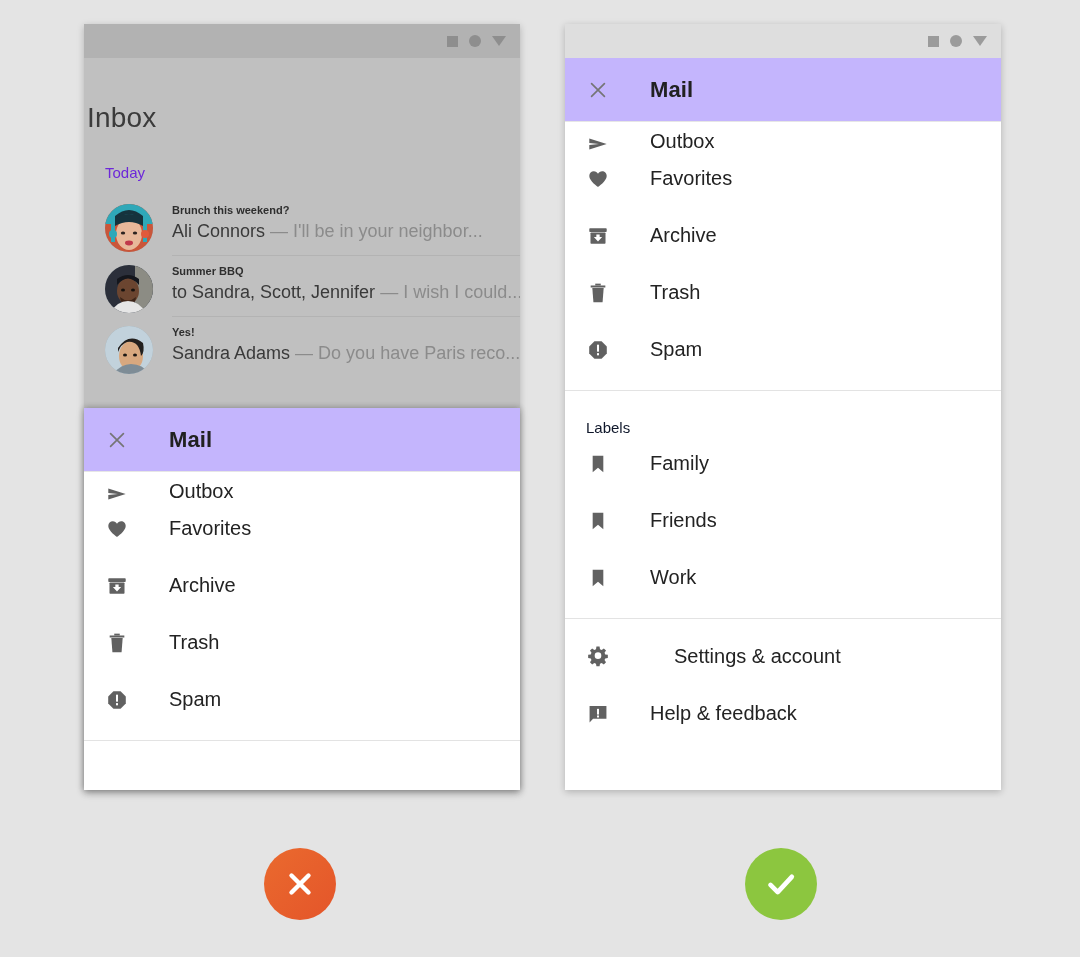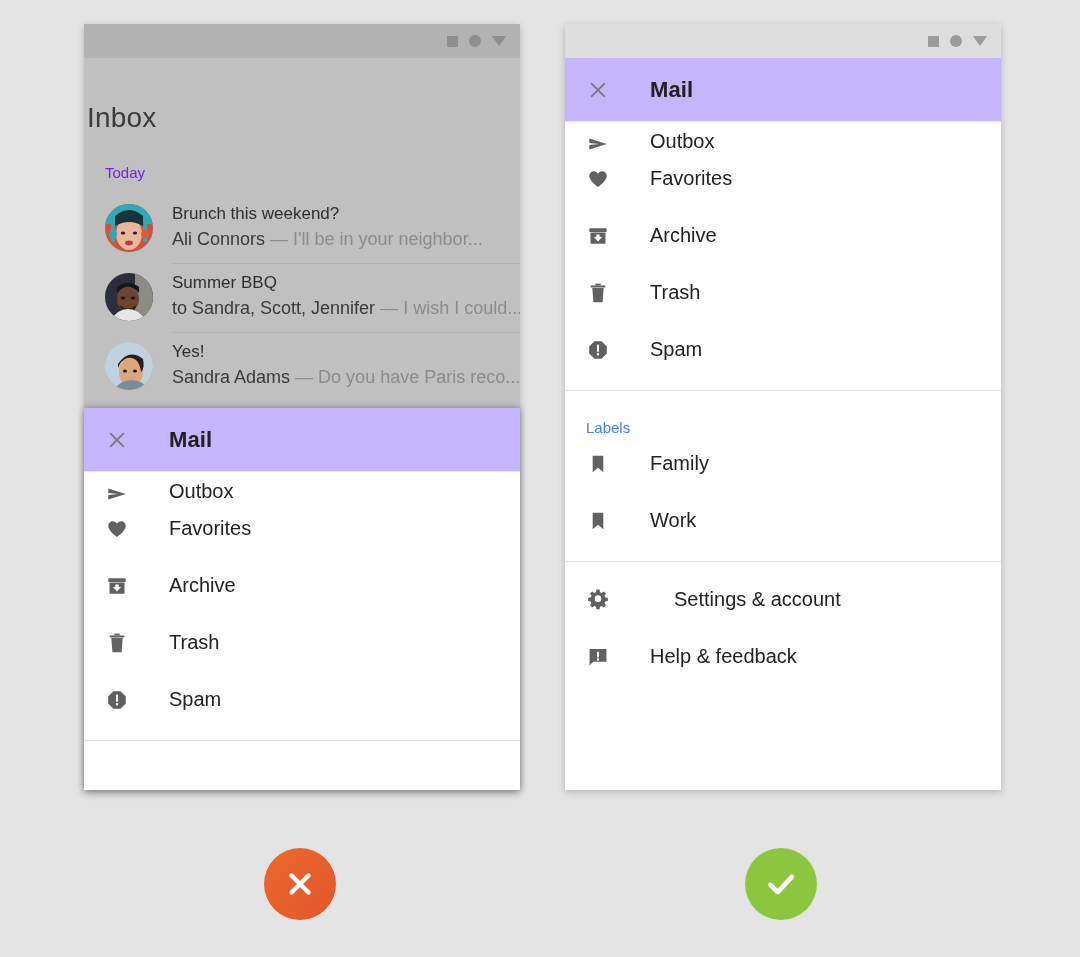--- a/index.html
+++ b/index.html
@@ -98,23 +98,24 @@
   .avatar svg { display: block; }
   .mail-text {
     margin-left: 19px;
     padding-right: 10px;
     flex: 1 1 auto;
     overflow: hidden;
     padding-bottom: 13px;
     border-bottom: 1px solid #b3b3b3;
   }
   .mail-subject {
-    font-size: 17px;
+    font-size: 11px;
     color: #2e2e2e;
     white-space: nowrap;
+    font-weight: bold;
   }
   .mail-snippet {
     font-size: 18px;
     color: #3a3a3a;
     margin-top: 5px;
     white-space: nowrap;
   }
   .mail-snippet .muted { color: #8b8b8b; }
   .mail-row.last .mail-text { border-bottom: none; }
 
@@ -197,21 +198,21 @@
   }
   .nav-item.clipped .nav-icon { position: relative; top: 6px; }
   .nav-item.clipped .nav-label { position: relative; top: 3px; }
   .nav-divider {
     height: 1px;
     background: #e3e3e3;
     margin: 12px 0 0 0;
   }
   .section-label {
     font-size: 15px;
-    color: #3b82f6;
+    color: #0f172a;
     padding: 28px 0 0 21px;
     height: 44px;
     box-sizing: border-box;
   }
   .section-label.clipped {
     height: 24px;
     overflow: hidden;
     padding-top: 22px;
   }
 
@@ -478,20 +479,28 @@
 
       <div class="nav-item">
         <span class="nav-icon">
           <svg width="22" height="22" viewBox="0 0 24 24">
             <path d="M6.2 3 L17.8 3 L17.8 21 L12 16.2 L6.2 21 Z" fill="#616161"></path>
           </svg>
         </span>
         <span class="nav-label">Family</span>
       </div>
 
+      <div class="nav-item">
+        <span class="nav-icon">
+          <svg width="22" height="22" viewBox="0 0 24 24">
+            <path d="M6.2 3 L17.8 3 L17.8 21 L12 16.2 L6.2 21 Z" fill="#616161"></path>
+          </svg>
+        </span>
+        <span class="nav-label">Friends</span>
+      </div>
 
       <div class="nav-item">
         <span class="nav-icon">
           <svg width="22" height="22" viewBox="0 0 24 24">
             <path d="M6.2 3 L17.8 3 L17.8 21 L12 16.2 L6.2 21 Z" fill="#616161"></path>
           </svg>
         </span>
         <span class="nav-label">Work</span>
       </div>
 

